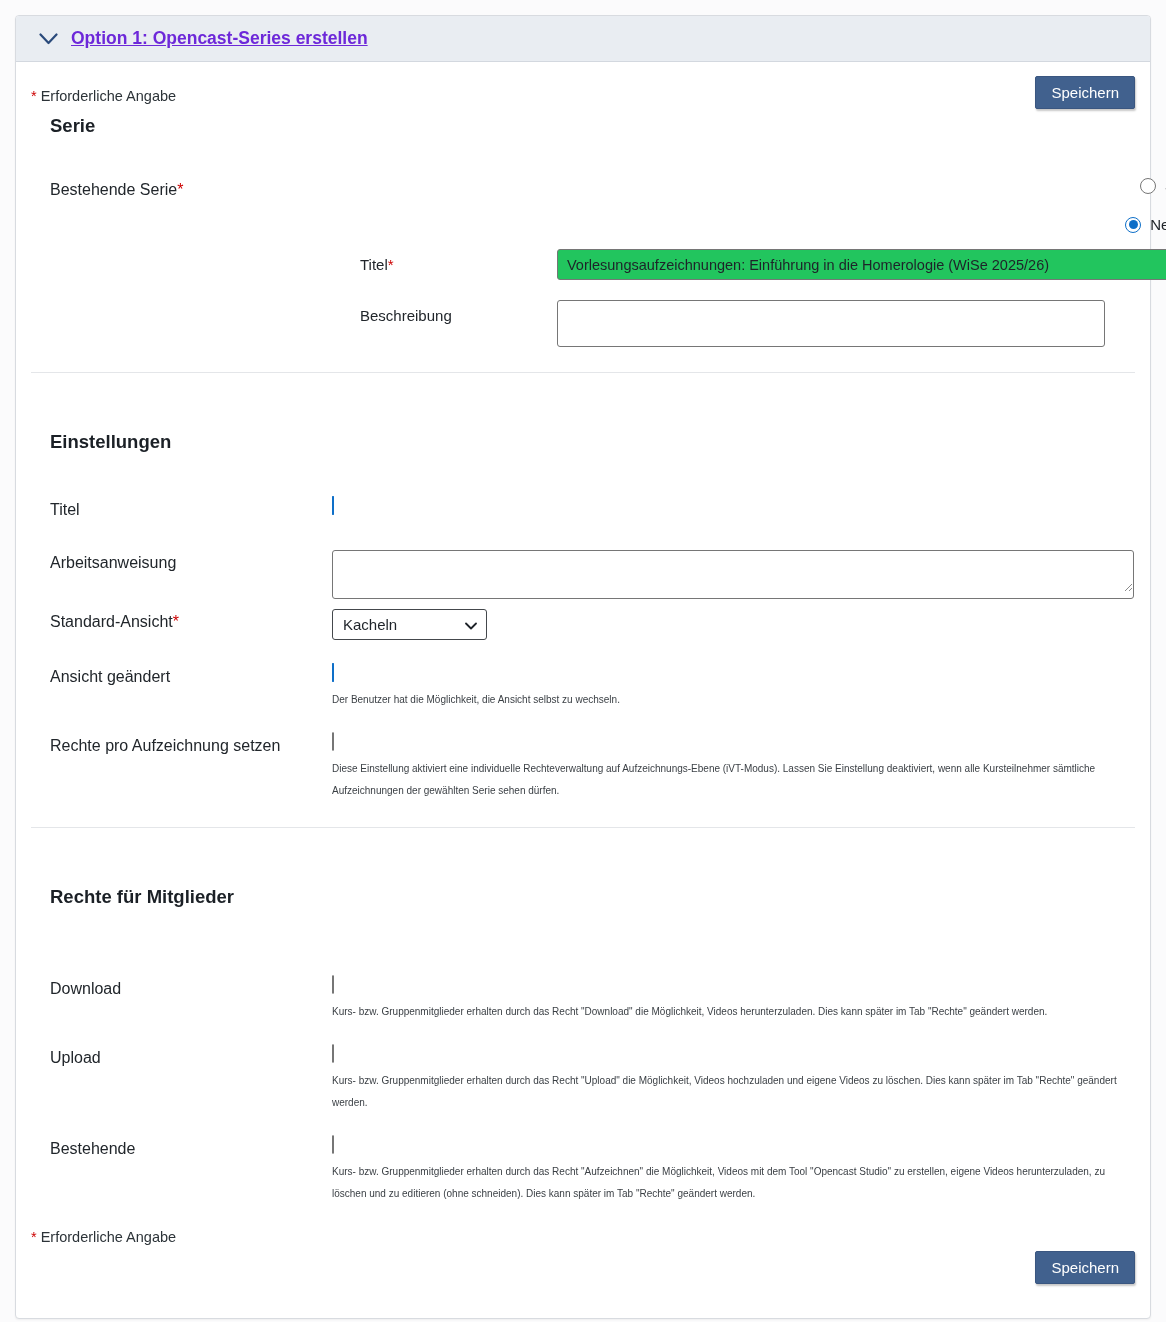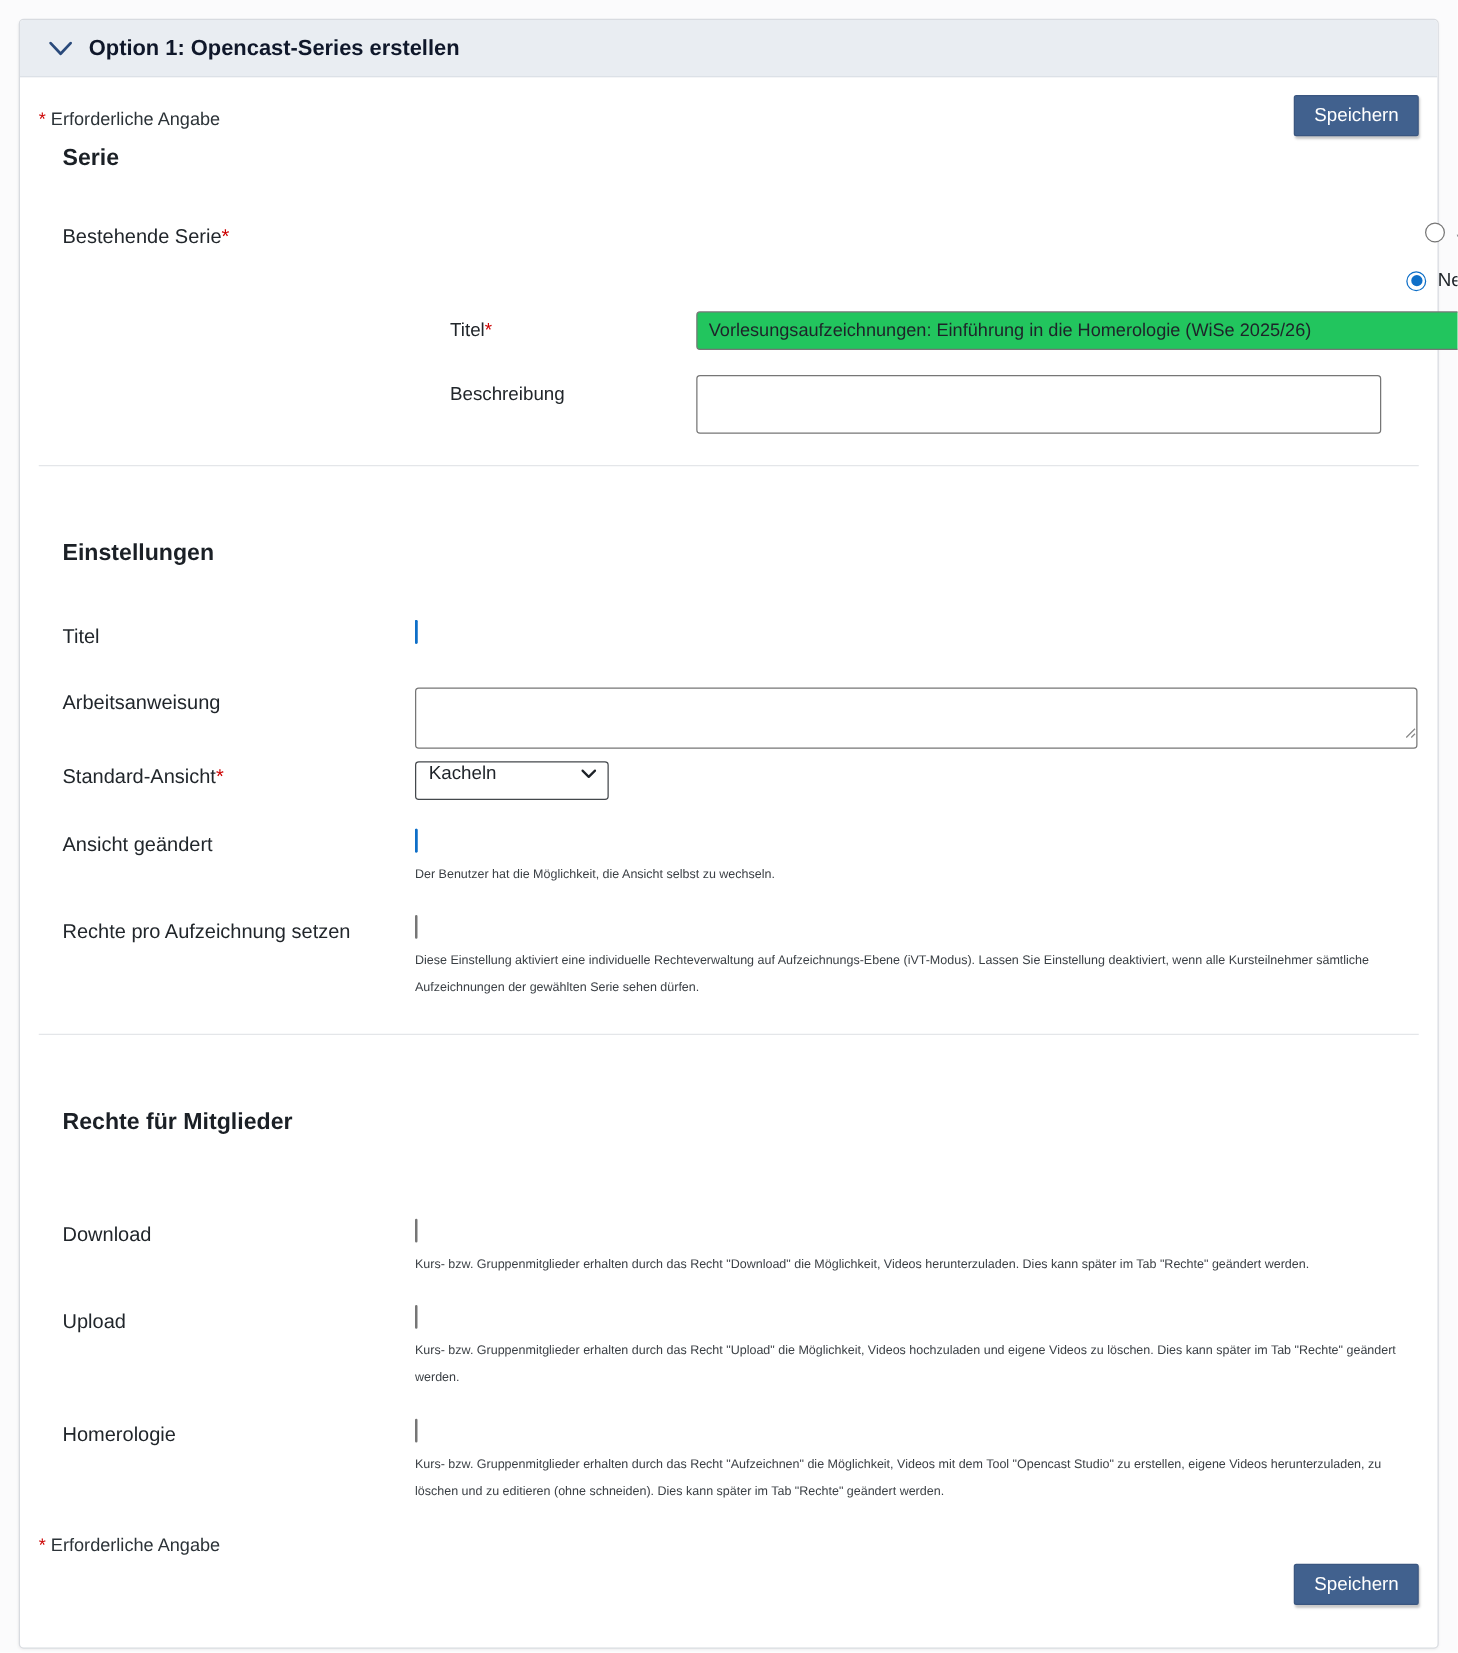--- a/index.html
+++ b/index.html
@@ -18,23 +18,24 @@
     border-radius:4px;
     box-shadow:0 1px 2px rgba(0,0,0,.05);
   }
   
   .acc-header {
     display:flex; align-items:center; gap:13px;
     background:#e9edf2;
     border-bottom:1px solid #d3d8df;
     border-radius:3px 3px 0 0;
     padding:12px 16px 12px 23px;
-    color:#0f172a;
+    color:#6d28d9;
     font-size:17.5px; font-weight:bold;
     cursor:pointer;
+    text-decoration:underline;
   }
   .acc-header svg { display:block; }
 
   .card-body { padding:14px 15px 34px 15px; }
 
   .top-row { display:flex; justify-content:space-between; align-items:flex-start; }
   .required-note { font-size:14.5px; color:#2c3338; margin-top:12px; }
   .required-note .star, .req-star { color:#cc0000; }
 
   .btn {
@@ -111,21 +112,21 @@
     border:1px solid #767676; border-radius:3px;
     padding:5px 9px; resize:none; background:#fff; display:block;
   }
   .ta-beschreibung { width:548px; height:47px; }
   .ta-arbeit { width:802px; height:49px; }
   .grippy { position:absolute; right:2px; bottom:3px; pointer-events:none; }
 
   .select-box {
     width:155px; height:31px;
     border:1px solid #44484c; border-radius:3px; background:#fff;
-    display:flex; justify-content:space-between;
+    display:flex; align-items:center; justify-content:space-between;
     padding:0 9px 0 10px; font-size:15px; color:#1e2329; cursor:pointer;gap:16px;
   }
 
   .help-text {
     font-size:10px; color:#3a3f44; line-height:22px;
     max-width:800px; margin-top:7px;
   }
 
   hr.divider {
     border:none; border-top:1px solid #e4e6e9;
@@ -271,21 +272,21 @@
 
     <div class="form-row mt-22">
       <div class="form-label">Upload</div>
       <div>
         <span class="checkbox"></span>
         <div class="help-text">Kurs- bzw. Gruppenmitglieder erhalten durch das Recht "Upload" die Möglichkeit, Videos hochzuladen und eigene Videos zu löschen. Dies kann später im Tab "Rechte" geändert werden.</div>
       </div>
     </div>
 
     <div class="form-row mt-22">
-      <div class="form-label">Homerologie</div>
+      <div class="form-label">Bestehende</div>
       <div>
         <span class="checkbox"></span>
         <div class="help-text">Kurs- bzw. Gruppenmitglieder erhalten durch das Recht "Aufzeichnen" die Möglichkeit, Videos mit dem Tool "Opencast Studio" zu erstellen, eigene Videos herunterzuladen, zu löschen und zu editieren (ohne schneiden). Dies kann später im Tab "Rechte" geändert werden.</div>
       </div>
     </div>
 
     <div class="required-note mt-24">
       <span class="star">*</span>
       <span>Erforderliche Angabe</span>
     </div>

